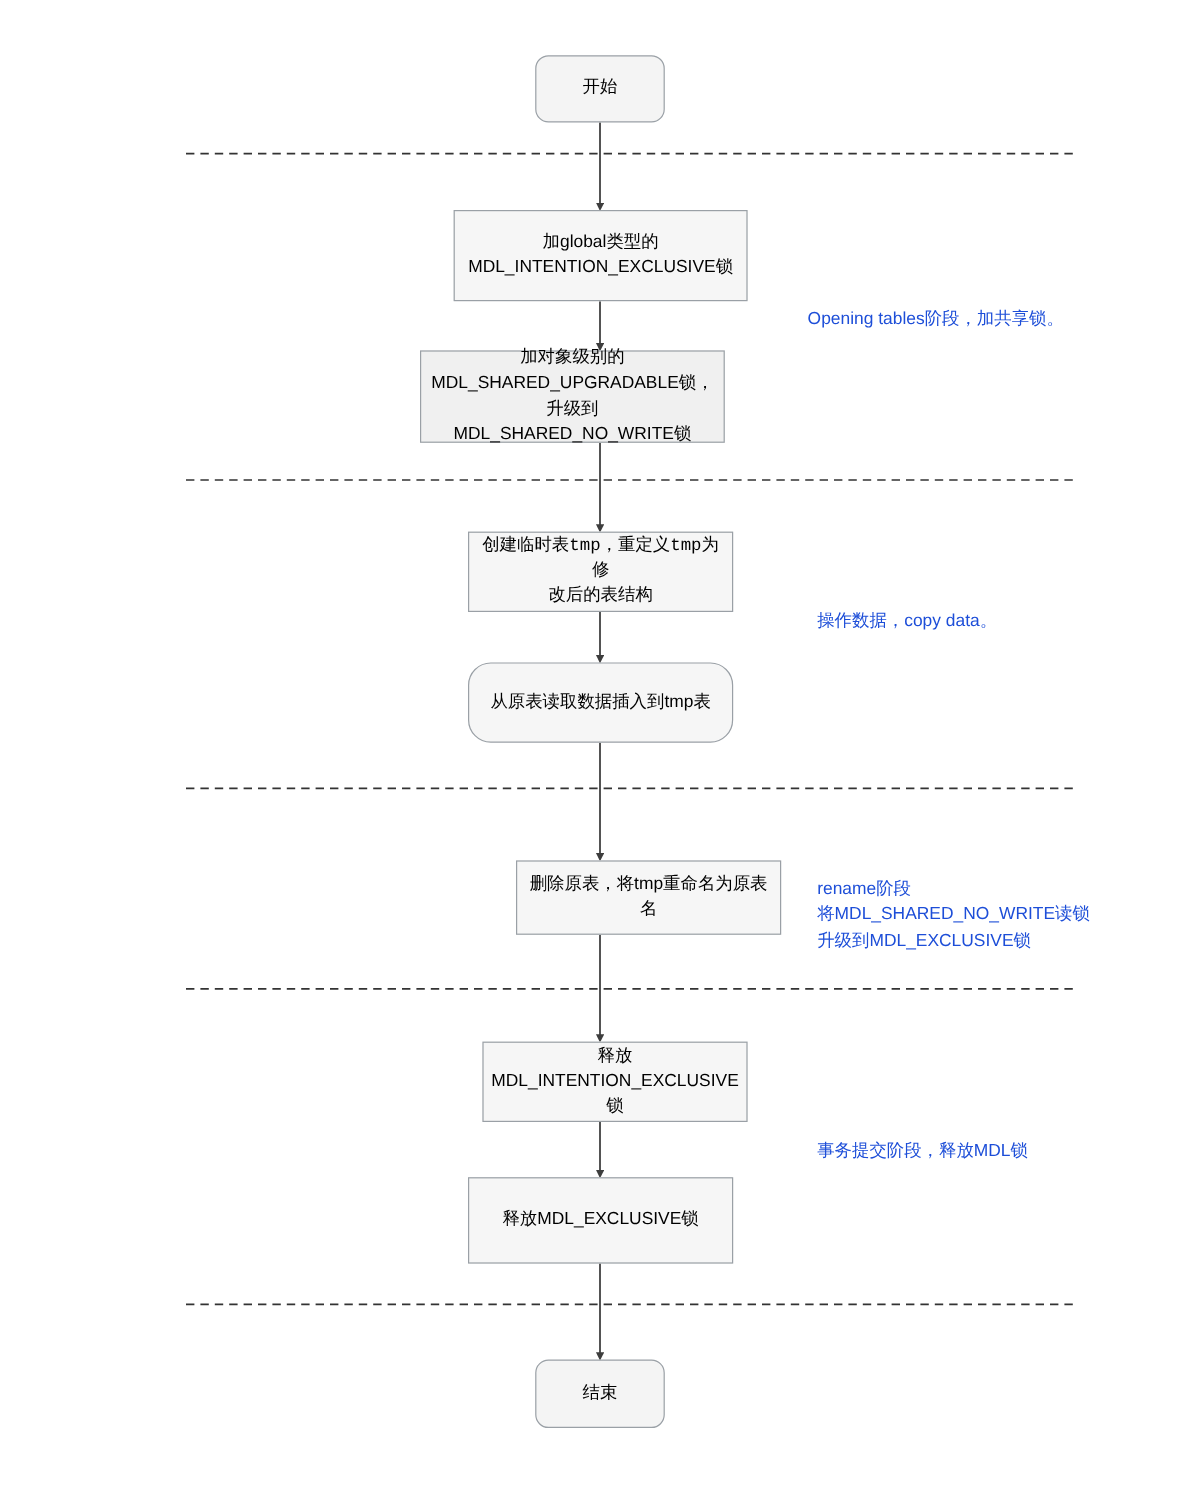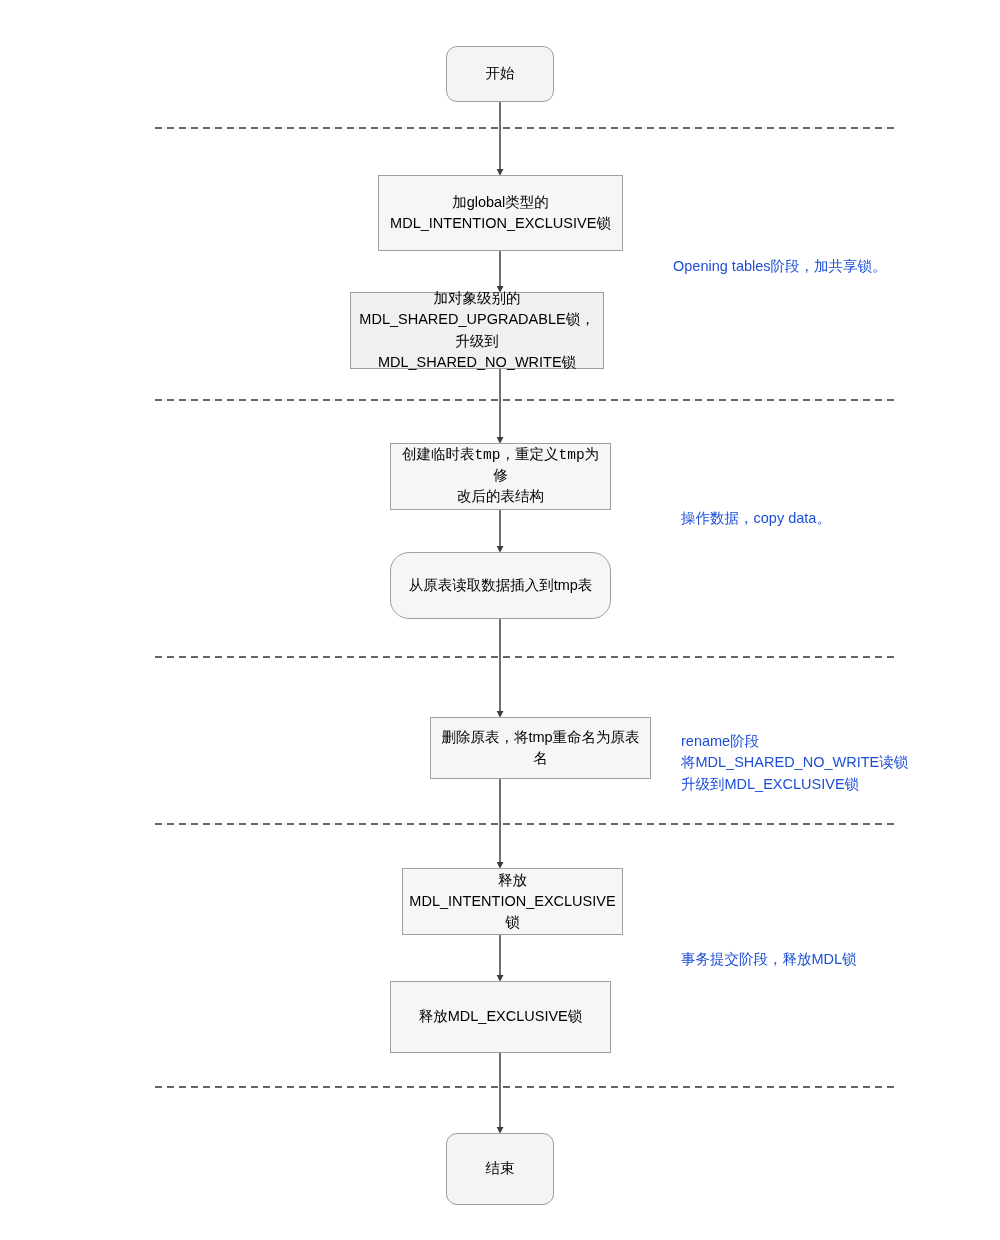--- a/index.html
+++ b/index.html
@@ -96,21 +96,21 @@
 MDL_SHARED_NO_WRITE锁</div>
       <div class="node" style="left: 390px; top: 443px; width: 221px; height: 67px; font-family: Liberation Mono, monospace;">创建临时表tmp，重定义tmp为修
 改后的表结构</div>
       <div class="node" style="left: 390px; top: 552px; width: 221px; height: 67px; border-radius: 19px;">从原表读取数据插入到tmp表</div>
       <div class="node" style="left: 390px; top: 717px; width: 221px; height: 62px; margin-left: 40px;">删除原表，将tmp重命名为原表
 名</div>
       <div class="node" style="left: 390px; top: 868px; width: 221px; height: 67px; margin-left: 12px;">释放
 MDL_INTENTION_EXCLUSIVE
 锁</div>
       <div class="node" style="left: 390px; top: 981px; width: 221px; height: 72px;">释放MDL_EXCLUSIVE锁</div>
-      <div class="node terminal" style="left: 446px; top: 1133px; width: 108px; height: 72px;">结束</div>
+      <div class="node terminal" style="left: 446px; top: 1133px; width: 108px; height: 57px;">结束</div>
     </div>
   <div id="note-layer">
       <div class="note" style="left: 673px; top: 256px;">Opening tables阶段，加共享锁。</div>
       <div class="note" style="left: 681px; top: 508px;">操作数据，copy data。</div>
       <div class="note" style="left: 681px; top: 731px;">rename阶段
 将MDL_SHARED_NO_WRITE读锁
 升级到MDL_EXCLUSIVE锁</div>
       <div class="note" style="left: 681px; top: 949px;">事务提交阶段，释放MDL锁</div>
     </div>
 

